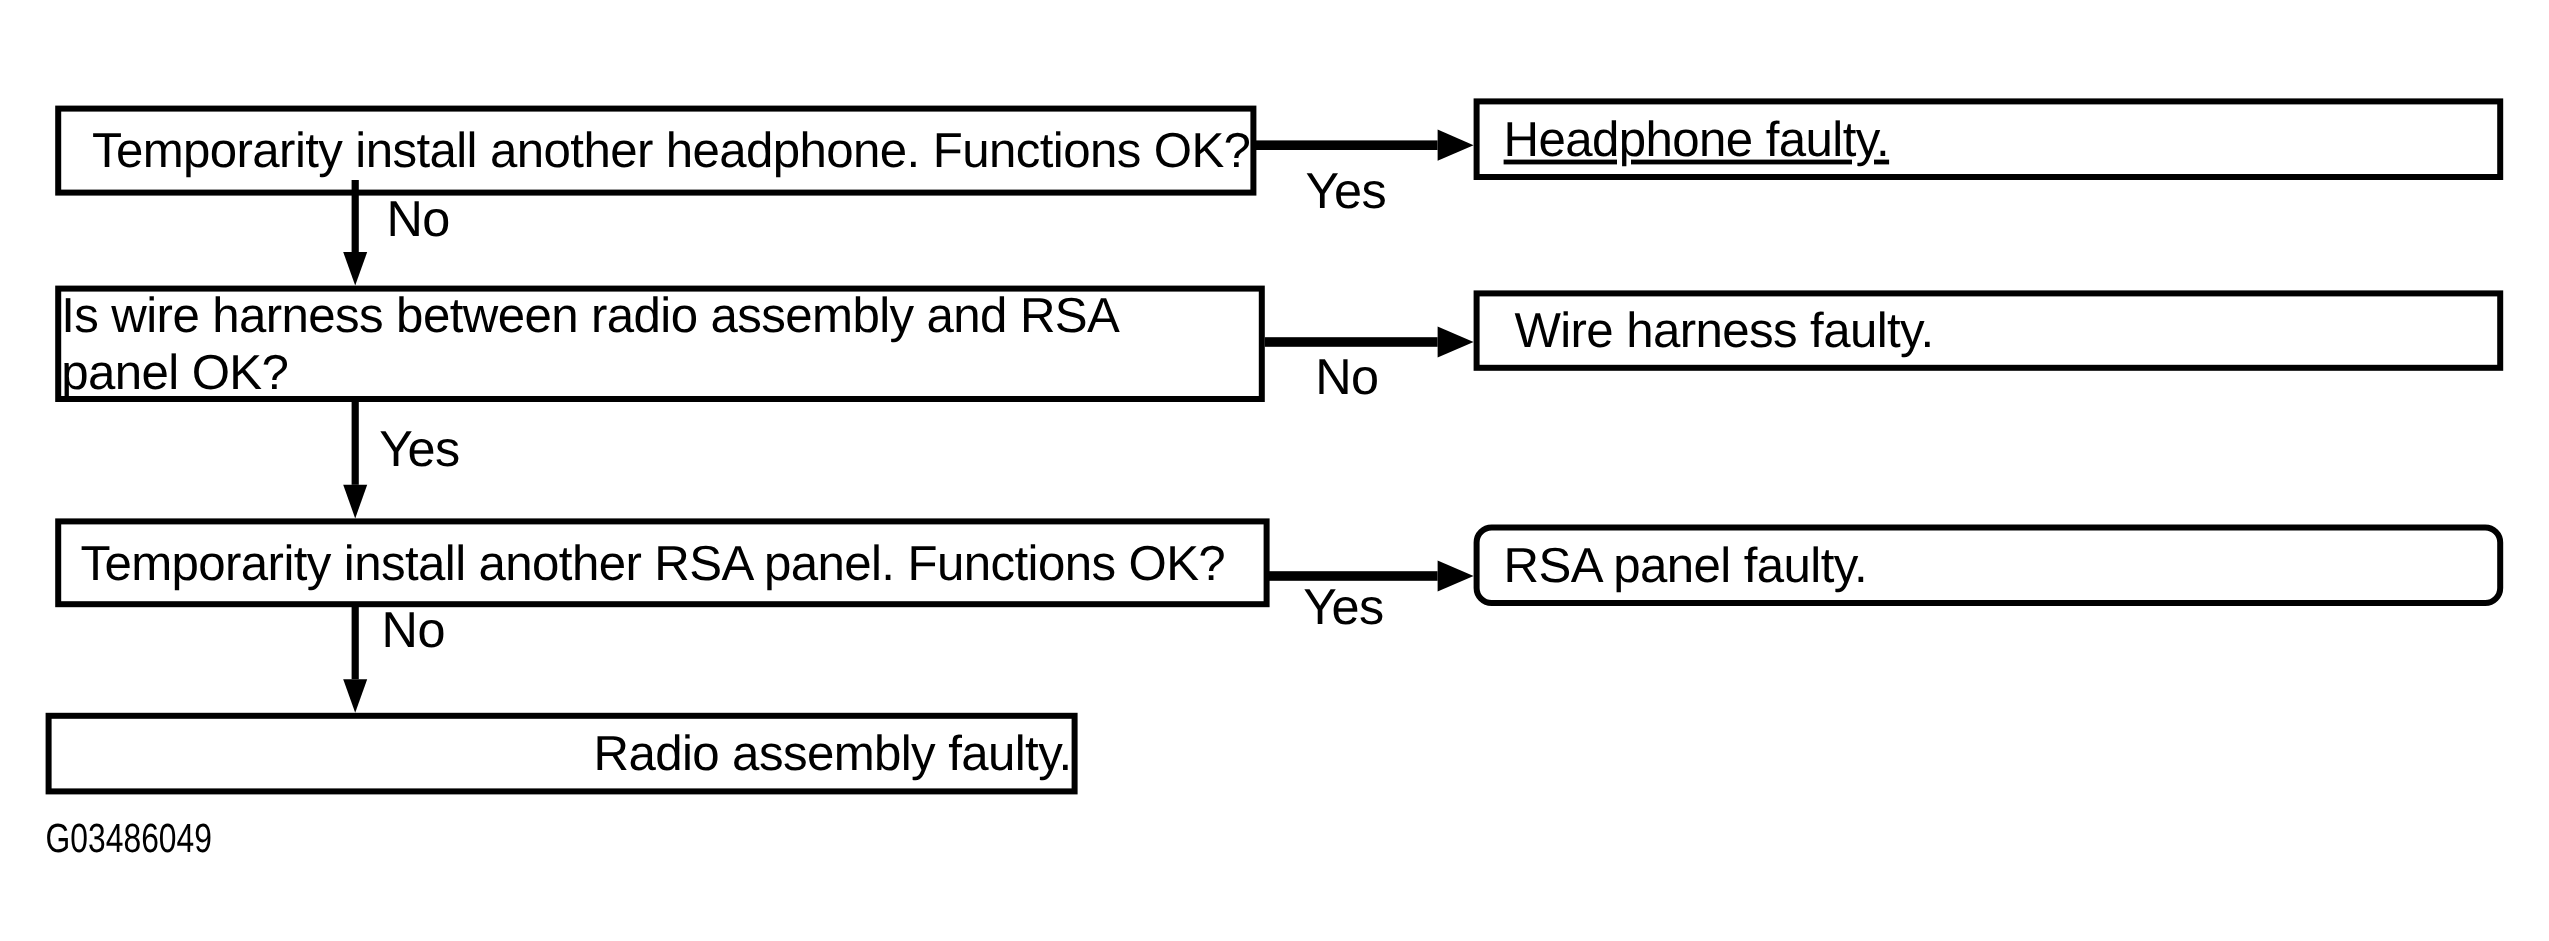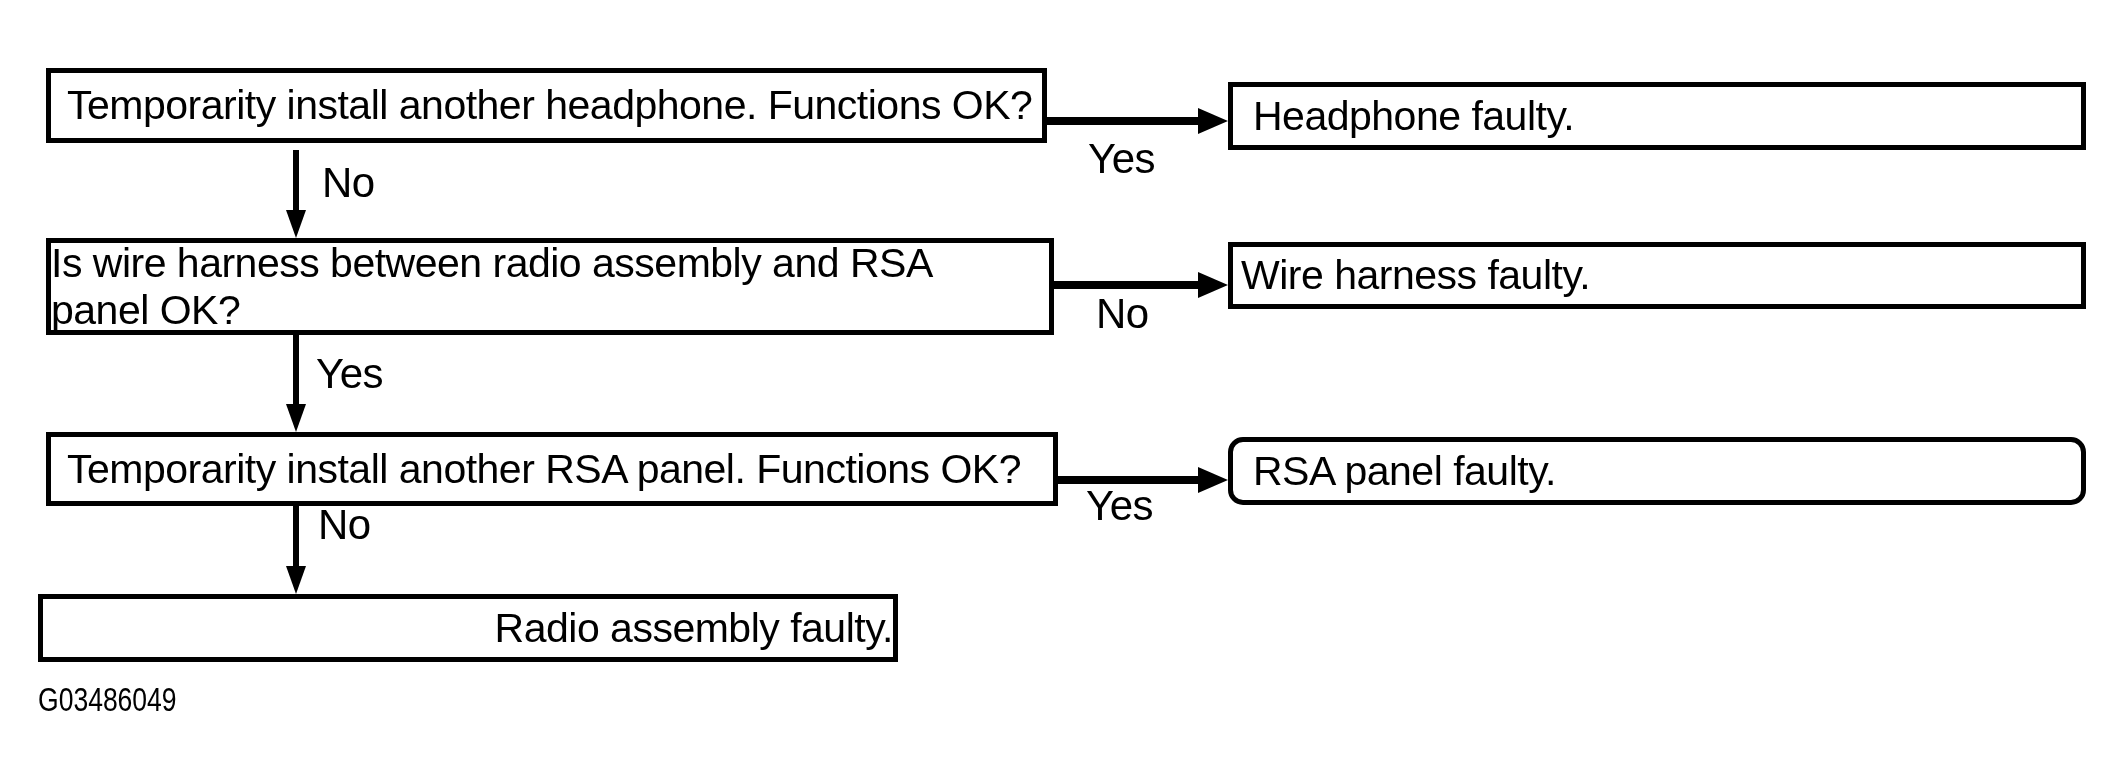--- a/index.html
+++ b/index.html
@@ -26,27 +26,27 @@
     justify-content: center;
     font-size: 41px;
     letter-spacing: -0.5px;
     line-height: 47px;
     white-space: nowrap;
   }
   .flow-box .txt {
     display: block;
   }
   
-  .box-q1 { left: 46px;   top: 68px;  width: 1001px; height: 75px; padding-left: 16px; }
+  .box-q1 { left: 46px;   top: 88px;  width: 1001px; height: 75px; padding-left: 16px; text-align: right; }
   .box-q2 { left: 46px;   top: 238px; width: 1008px; height: 97px; padding-left: 0; }
   .box-q3 { left: 46px;   top: 432px; width: 1012px; height: 74px; padding-left: 16px; }
   .box-r-radio     { left: 38px;   top: 594px; width: 860px; height: 68px; padding-left: 26px; align-items: flex-end; }
   
-  .box-r-headphone { left: 1228px; top: 82px;  width: 858px; height: 68px; padding-left: 20px; }
-  .box-r-harness   { left: 1228px; top: 242px; width: 858px; height: 67px; padding-left: 8px; }
+  .box-r-headphone { left: 1228px; top: 82px;  width: 858px; height: 68px; padding-left: 20px; text-decoration: underline; }
+  .box-r-harness   { left: 1228px; top: 242px; width: 858px; height: 67px; padding-left: 29px; }
   .box-r-rsa       { left: 1228px; top: 437px; width: 858px; height: 68px; padding-left: 20px; border-radius: 15px; }
 
   
   .vline {
     position: absolute;
     width: 6px;
     background: #000000;
   }
   .vhead {
     position: absolute;

